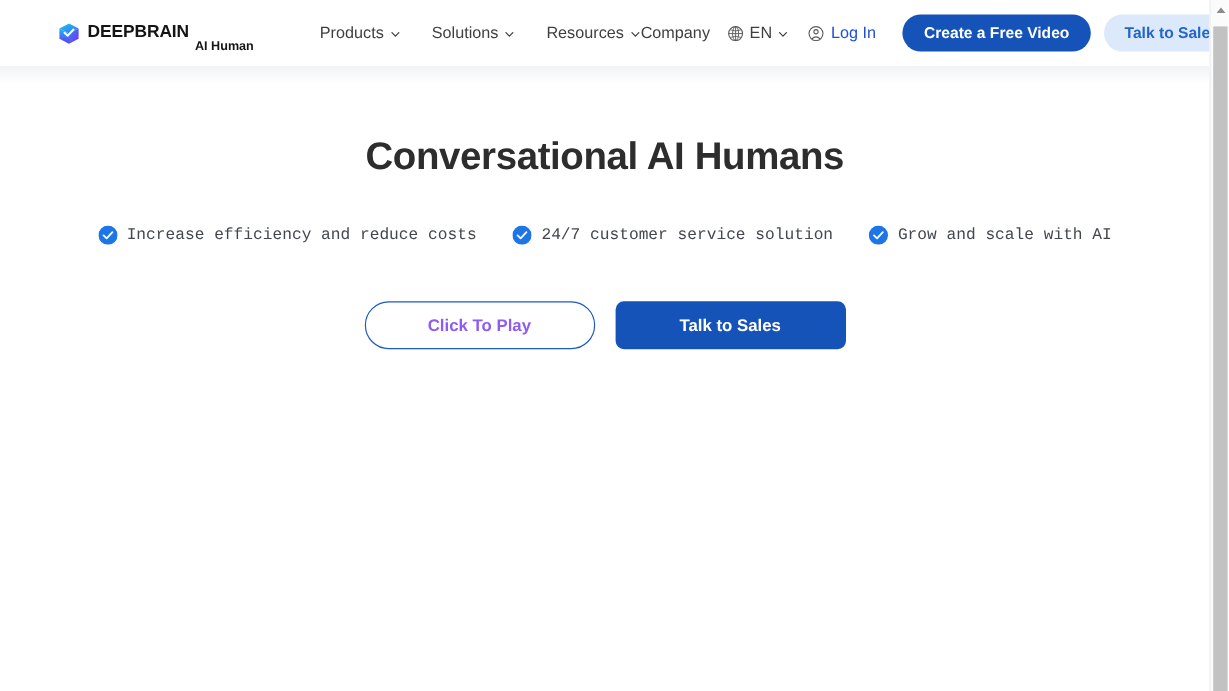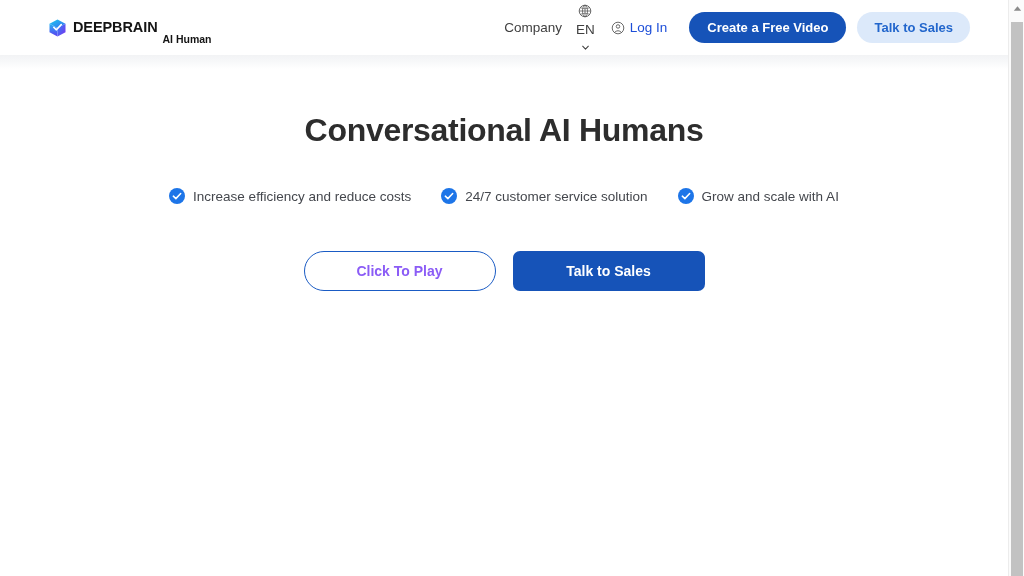--- a/index.html
+++ b/index.html
@@ -118,21 +118,20 @@
   .lang {
     display: flex;
     align-items: center;
     gap: 5px;
     font-size: 13.5px;
     color: #3f3f3f;
     cursor: pointer;
     white-space: nowrap;
     margin-left: 14px;
     line-height: 1;
-    flex-direction: column;
   }
   .globe-icon { width: 14px; height: 14px; flex: 0 0 auto; display:block; }
   .login {
     display: flex;
     align-items: center;
     gap: 5px;
     font-size: 13.5px;
     color: #1d4ed8;
     cursor: pointer;
     white-space: nowrap;
@@ -186,20 +185,21 @@
     line-height: 1.26;
     letter-spacing: -0.3px;
   }
   .hero h1 span { display: block; }
 
   .features {
     display: flex;
     justify-content: center;
     gap: 30px;
     margin-top: 38px;
+    font-family: Liberation Mono, monospace;
   }
   .feature {
     display: flex;
     align-items: center;
     gap: 8px;
     font-size: 13.5px;
     color: #44474d;
     white-space: nowrap;
     line-height: 1;
   }
@@ -301,20 +301,44 @@
           </defs>
           <path d="M17 1 L33 9.5 L17 18 L1 9.5 Z" fill="url(#cubeA)"></path>
           <path d="M1 9.5 L17 18 L17 35 L1 26.5 Z" fill="url(#cubeC)"></path>
           <path d="M33 9.5 L17 18 L17 35 L33 26.5 Z" fill="url(#cubeB)"></path>
           <path d="M9.5 16.5 L14.8 21.6 L24.5 11.2" fill="none" stroke="#ffffff" stroke-width="3.2" stroke-linecap="round" stroke-linejoin="round"></path>
         </svg>
         <span class="logo-text">DEEPBRAIN</span>
         <span class="logo-sub">AI Human</span>
       </div>
 
+      <nav class="nav">
+
+        <div class="nav-item">
+          <span>Products</span>
+          <svg class="chev" viewBox="0 0 12 12">
+            <path d="M2.2 4.3 L6 8.1 L9.8 4.3" fill="none" stroke="#3f3f3f" stroke-width="1.4" stroke-linecap="round" stroke-linejoin="round"></path>
+          </svg>
+        </div>
+
+        <div class="nav-item">
+          <span>Solutions</span>
+          <svg class="chev" viewBox="0 0 12 12">
+            <path d="M2.2 4.3 L6 8.1 L9.8 4.3" fill="none" stroke="#3f3f3f" stroke-width="1.4" stroke-linecap="round" stroke-linejoin="round"></path>
+          </svg>
+        </div>
+
+        <div class="nav-item">
+          <span>Resources</span>
+          <svg class="chev" viewBox="0 0 12 12">
+            <path d="M2.2 4.3 L6 8.1 L9.8 4.3" fill="none" stroke="#3f3f3f" stroke-width="1.4" stroke-linecap="round" stroke-linejoin="round"></path>
+          </svg>
+        </div>
+
+      </nav>
 
       <div class="header-right">
 
         <div class="nav-item">
           <span>Company</span>
         </div>
 
         <div class="lang">
           <svg class="globe-icon" viewBox="0 0 20 20">
             <circle cx="10" cy="10" r="8.3" fill="none" stroke="#5a5a5a" stroke-width="1.3"></circle>

